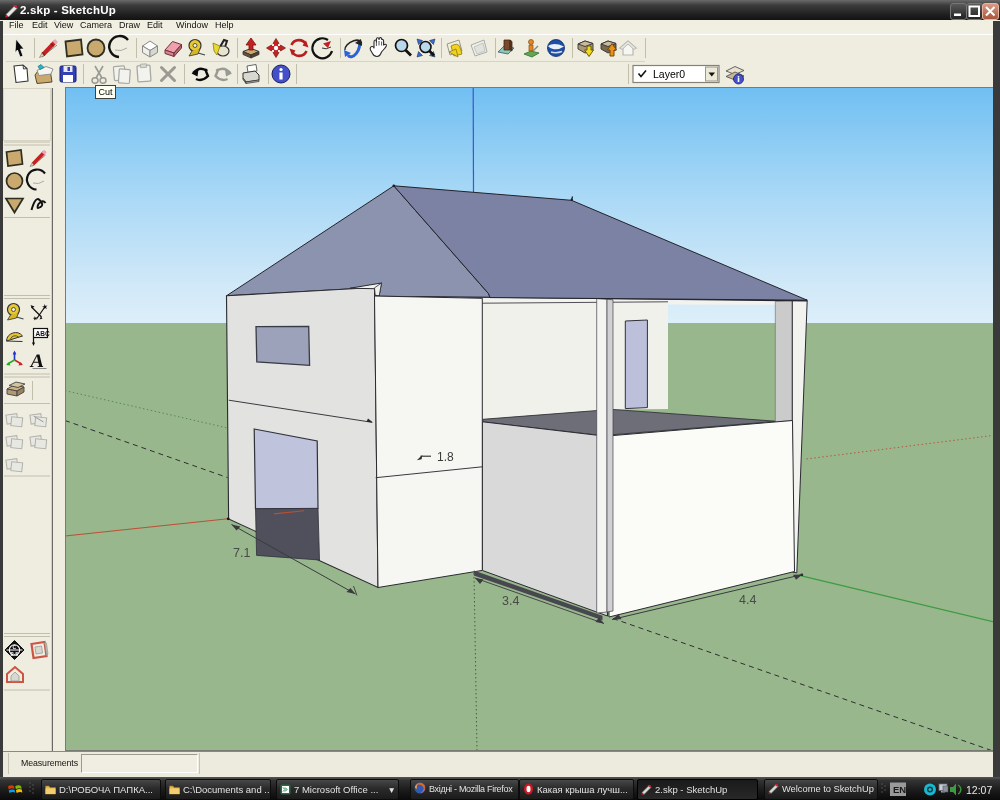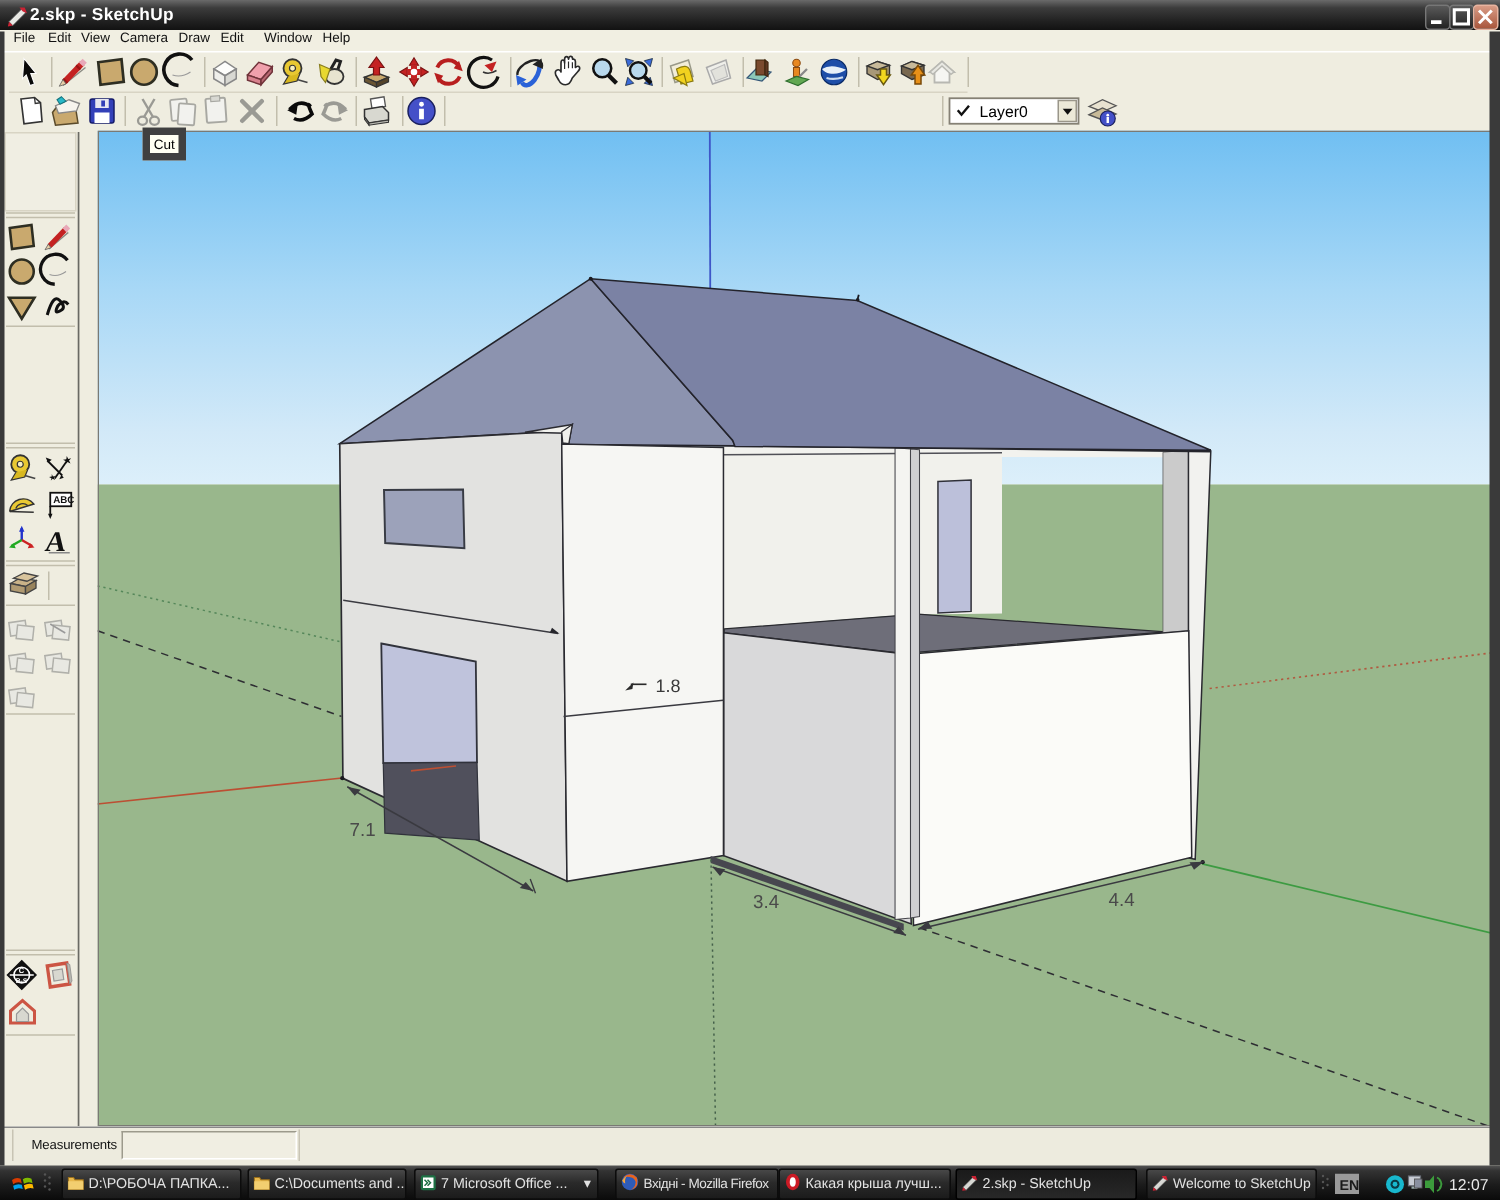--- a/index.html
+++ b/index.html
@@ -25,21 +25,21 @@
   border-top:1px solid #9c9a8c;border-left:1px solid #9c9a8c;border-right:1px solid #fff;border-bottom:1px solid #fff;}
 #taskbar{position:absolute;left:0;top:777px;width:1000px;height:23px;
   background:linear-gradient(#555 0%,#333 15%,#1c1c1c 55%,#0a0a0a 100%);}
 .tbtn{position:absolute;top:1.5px;height:19px;border-radius:2px;
   background:linear-gradient(#484848,#2a2a2a 45%,#1b1b1b);border:1px solid #0c0c0c;
   color:#e2e2e2;font-size:9.5px;line-height:19px;white-space:nowrap;overflow:hidden;}
 .tbtn .ti{display:inline-block;vertical-align:-2px;margin:0 3px 0 3px;}
 #winborderL{position:absolute;left:0;top:21px;width:3px;height:756px;background:#3a3a3a;}
 #winborderR{position:absolute;left:993px;top:21px;width:7px;height:756px;background:#3a3a3a;}
 #cuttip{position:absolute;left:95px;top:85px;width:19px;height:12px;background:#FFFFF2;
-  border:5px solid #404040;font-size:9px;color:#000;text-align:center;line-height:12px;z-index:50;}
+  border:1px solid #404040;font-size:9px;color:#000;text-align:center;line-height:12px;z-index:50;}
 </style>
 </head>
 <body>
 <div id="titlebar"></div>
 <svg width="14" height="14" viewBox="0 0 14 14" style="position:absolute;left:5px;top:4px">
 <polygon points="1,10.5 9.5,2 12,4.5 3.5,13" fill="#E8E8E4" stroke="#777" stroke-width="0.6"></polygon>
 <polygon points="1,10.5 3.5,13 0.2,13.6" fill="#C23"></polygon>
 <polygon points="8,1 11.5,1 13,4.8 10,3.5" fill="#C23"></polygon>
 </svg>
 <div id="titletext">2.skp - SketchUp</div>

